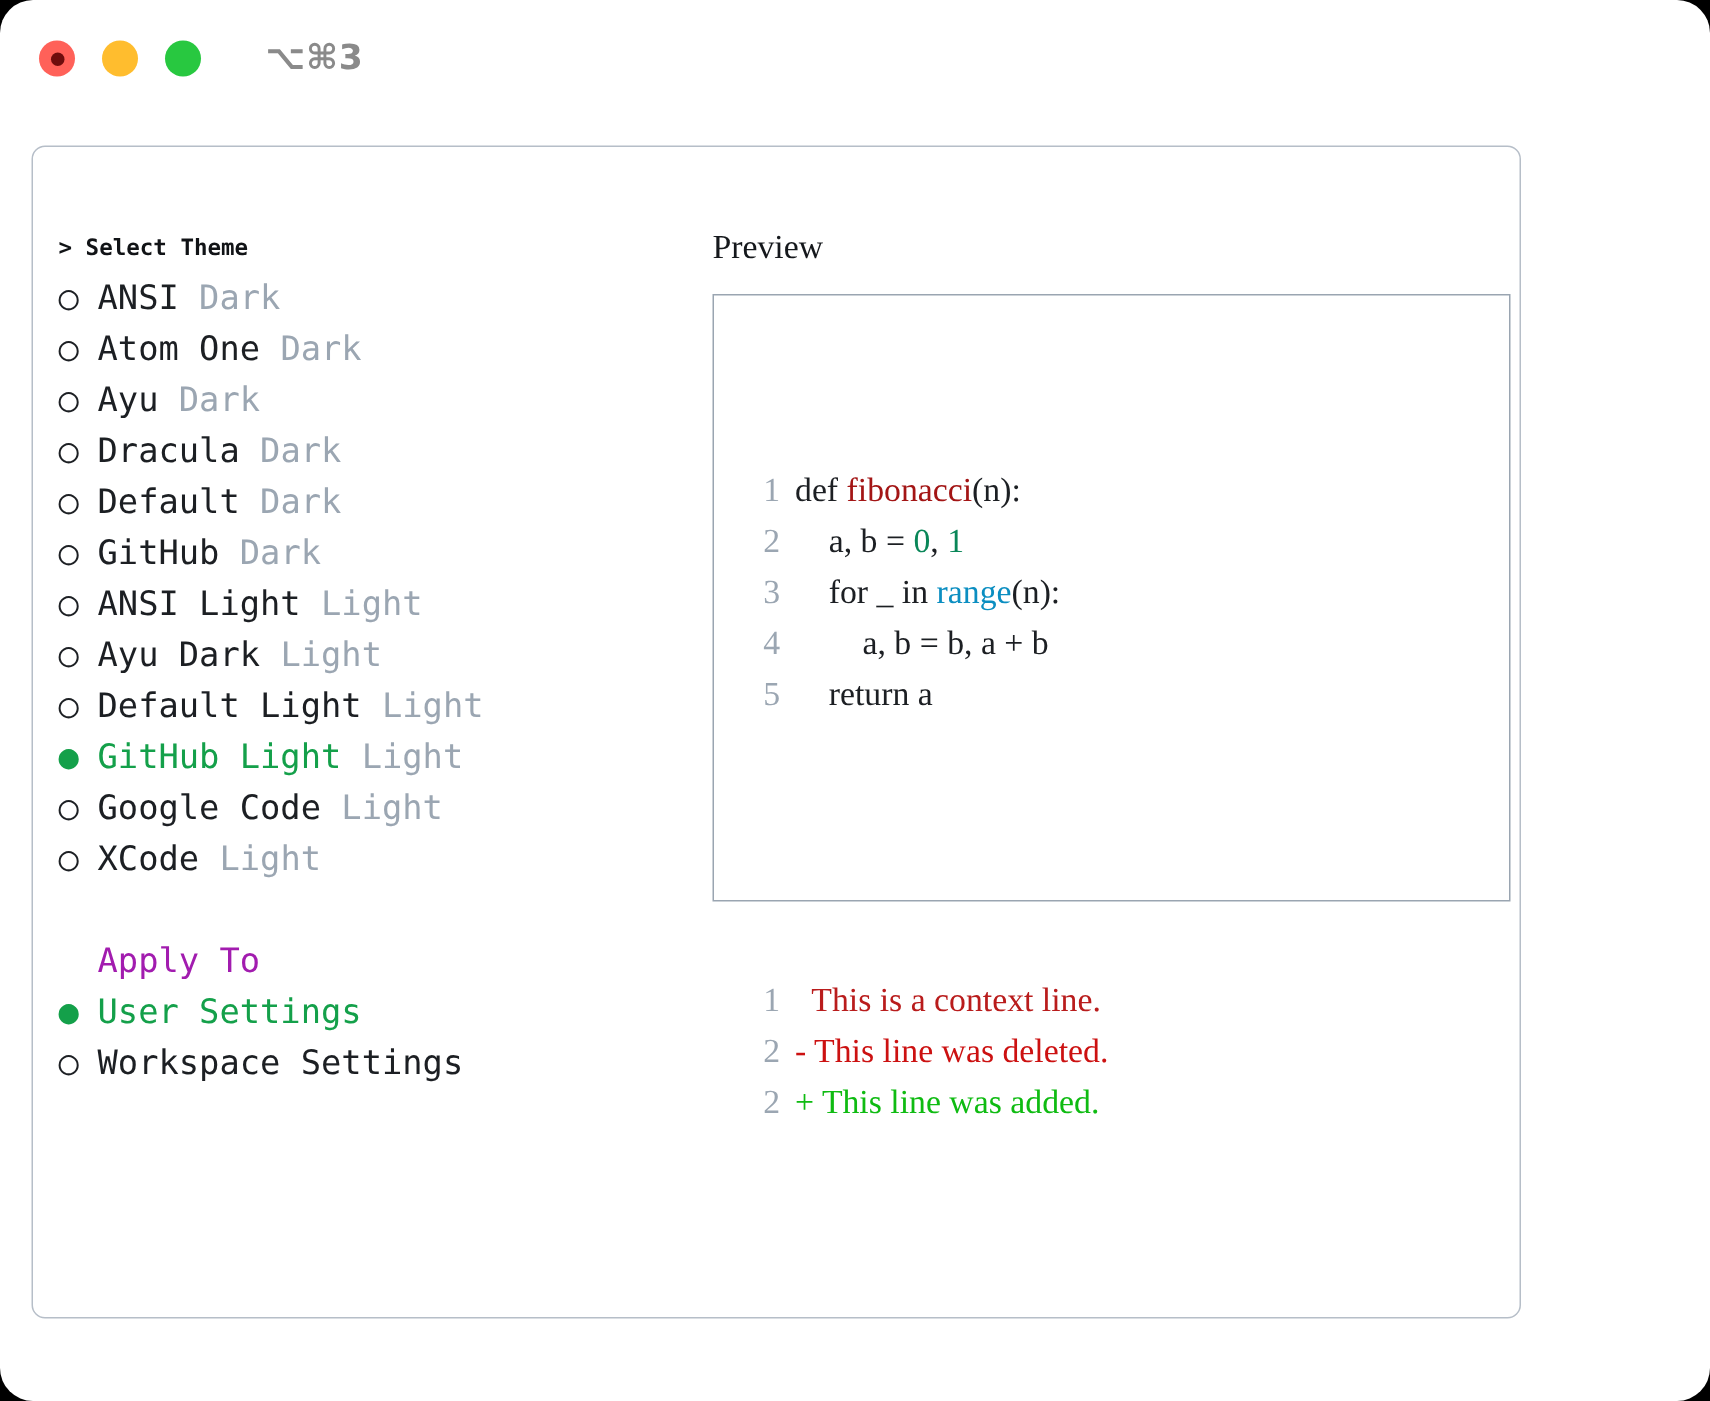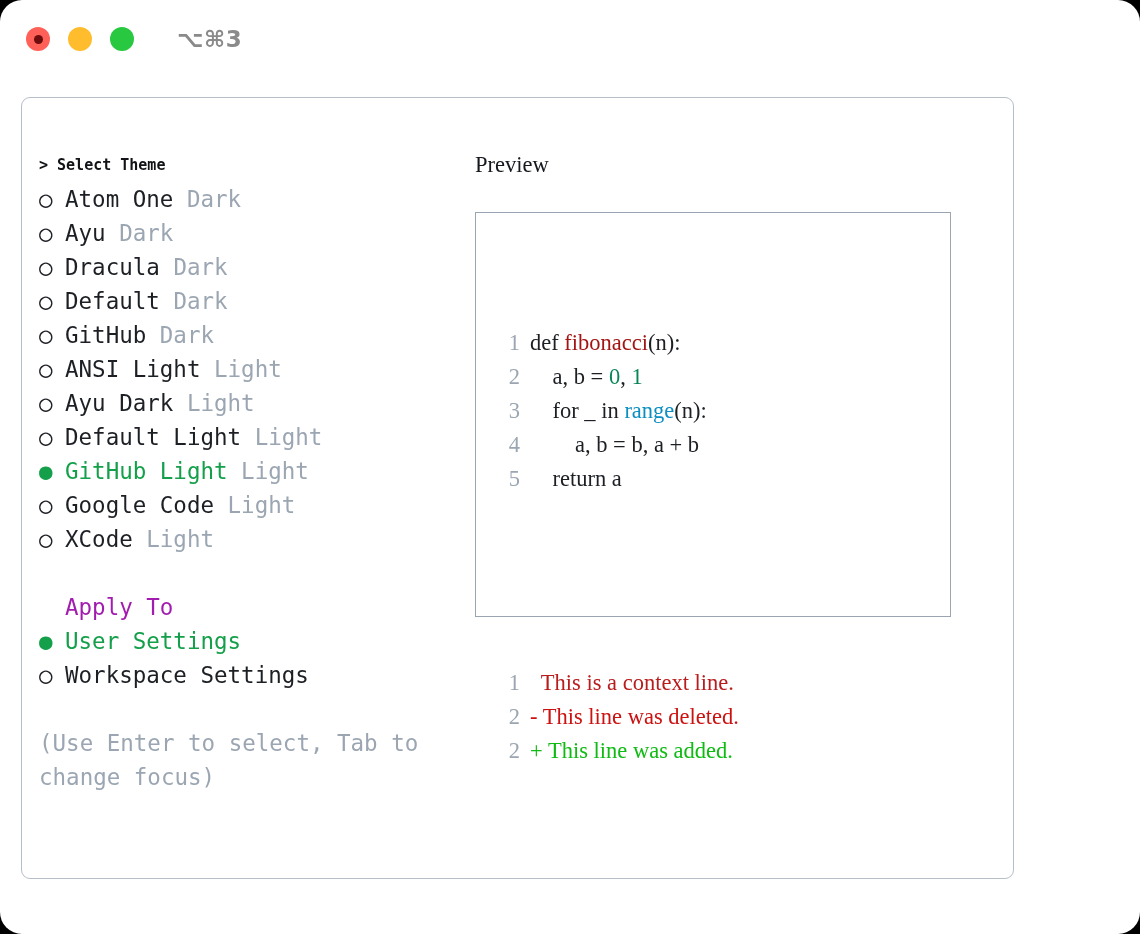--- a/index.html
+++ b/index.html
@@ -146,22 +146,22 @@
     width: 500px;
     font-family: Liberation Serif, serif;
   }
   .preview-title {
     font-size: 22.5px;
     line-height: 34px;
     color: #15181c;
     white-space: pre;
   }
   .preview-box {
-    margin-top: 30px;
-    width: 476px;
+    margin-top: 14px;
+    width: 532px;
     height: 405px;
     border: 1.5px solid #9aa5b1;
     box-sizing: border-box;
     background: #ffffff;
     position: relative;
   }
   .code-area {
     position: absolute;
     left: 20px;
     top: 45px;
@@ -202,20 +202,21 @@
   </div>
 
   <div class="panel">
     <div class="columns">
 
       <div class="left-col">
 
         <div class="menu-title">&gt; Select Theme</div>
 
         <div id="theme-list">
+            <div class="menu-row"><span class="marker">○</span><span class="label">ANSI</span> <span class="cat">Dark</span></div>
             <div class="menu-row"><span class="marker">○</span><span class="label">Atom One</span> <span class="cat">Dark</span></div>
             <div class="menu-row"><span class="marker">○</span><span class="label">Ayu</span> <span class="cat">Dark</span></div>
             <div class="menu-row"><span class="marker">○</span><span class="label">Dracula</span> <span class="cat">Dark</span></div>
             <div class="menu-row"><span class="marker">○</span><span class="label">Default</span> <span class="cat">Dark</span></div>
             <div class="menu-row"><span class="marker">○</span><span class="label">GitHub</span> <span class="cat">Dark</span></div>
             <div class="menu-row"><span class="marker">○</span><span class="label">ANSI Light</span> <span class="cat">Light</span></div>
             <div class="menu-row"><span class="marker">○</span><span class="label">Ayu Dark</span> <span class="cat">Light</span></div>
             <div class="menu-row"><span class="marker">○</span><span class="label">Default Light</span> <span class="cat">Light</span></div>
             <div class="menu-row selected"><span class="marker sel">●</span><span class="label">GitHub Light</span> <span class="cat">Light</span></div>
             <div class="menu-row"><span class="marker">○</span><span class="label">Google Code</span> <span class="cat">Light</span></div>
@@ -226,21 +227,20 @@
 
         <div class="section-head">Apply To</div>
 
         <div id="apply-list">
             <div class="menu-row selected"><span class="marker sel">●</span><span class="label">User Settings</span></div>
             <div class="menu-row"><span class="marker">○</span><span class="label">Workspace Settings</span></div>
           </div>
 
         <div class="spacer-lg"></div>
 
-        <div class="hint">(Use Enter to select, Tab to change focus)</div>
       </div>
 
       <div class="right-col">
         <div class="preview-title">Preview</div>
 
         <div class="preview-box">
           <div class="code-area">
             <div id="code-lines"><div><span class="ln">1</span><span class="tok-plain">def </span><span class="tok-fn">fibonacci</span><span class="tok-plain">(n):</span></div><div><span class="ln">2</span><span class="tok-plain">    a, b = </span><span class="tok-num">0</span><span class="tok-plain">, </span><span class="tok-num">1</span></div><div><span class="ln">3</span><span class="tok-plain">    for _ in </span><span class="tok-kw">range</span><span class="tok-plain">(n):</span></div><div><span class="ln">4</span><span class="tok-plain">        a, b = b, a + b</span></div><div><span class="ln">5</span><span class="tok-plain">    return a</span></div></div>
             <div class="gap-line"></div>
             <div id="diff-lines"><div><span class="ln">1</span><span class="diff-ctx"> </span><span class="diff-ctx"> This is a context line.</span></div><div><span class="ln">2</span><span class="diff-del">-</span><span class="diff-del"> This line was deleted.</span></div><div><span class="ln">2</span><span class="diff-add">+</span><span class="diff-add"> This line was added.</span></div></div>

